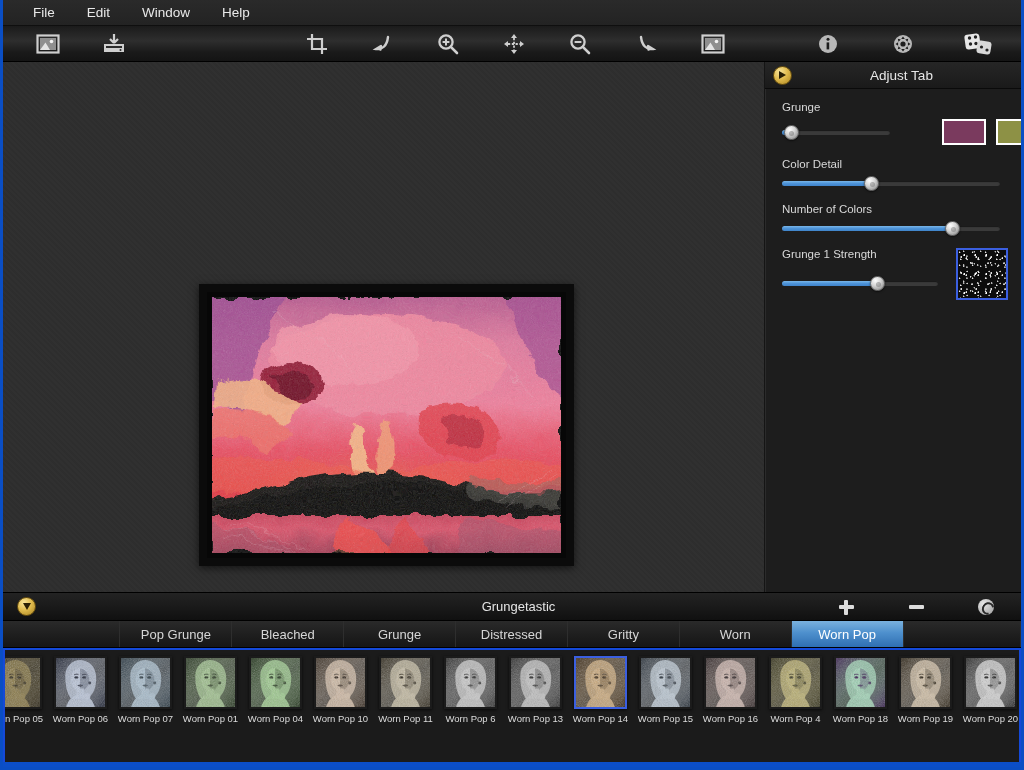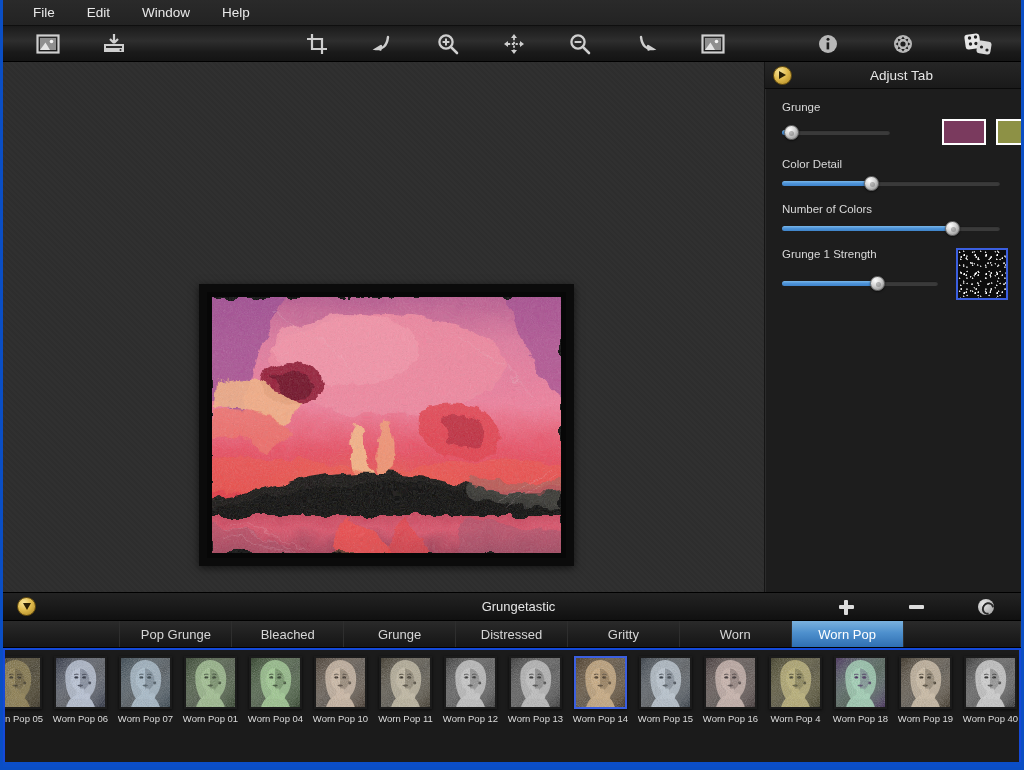--- a/index.html
+++ b/index.html
@@ -864,21 +864,21 @@
                 <ellipse cx="30.5" cy="21" rx="2.1" ry="1.3" fill="#2a2a2a"></ellipse>
                 <path d="M19.6 18.3 C21 17.3 23 17.3 24.3 18.1" stroke="#2a2a2a" stroke-width="1" fill="none"></path>
                 <path d="M28.4 18.1 C29.8 17.3 31.8 17.3 33 18.3" stroke="#2a2a2a" stroke-width="1" fill="none"></path>
                 <path d="M23 29.5 C25 28.3 27.5 28.3 29.4 29.6 C27.6 31.6 24.9 31.6 23 29.5 Z" fill="#2a2a2a" opacity="0.75"></path>
                 <path d="M22 33 L30 33 L31 40 C36 42 40 46 42 53 L11 53 C13 46 17 42 22 40 Z" fill="#c6c6c6" opacity="0.92"></path>
                 <path d="M30 40 C33 37 36 37 37 40 C38 43 35 46 32 45 C30 44 29 42 30 40 Z" fill="#c6c6c6"></path>
                 <circle cx="36.5" cy="27" r="1.6" fill="#2a2a2a" opacity="0.8"></circle>
                 <rect width="53" height="53" filter="url(#n7)" fill="#ffffff" opacity="0.42"></rect>
                 <rect width="53" height="53" filter="url(#n7)" fill="#2a2a2a" opacity="0.38"></rect>
               </svg></div>
-            <div class="tlabel">Worn Pop 12</div>
+            <div class="tlabel">Worn Pop 6</div>
           </div>
           <div class="titem">
             <div class="tpic"><svg width="100%" height="100%" viewBox="0 0 53 53" preserveAspectRatio="none">
                 <defs>
                   <filter id="n8">
                     <feTurbulence type="fractalNoise" baseFrequency="0.9" numOctaves="3" seed="42"></feTurbulence>
                     <feColorMatrix type="saturate" values="0"></feColorMatrix>
                     <feComponentTransfer>
                       <feFuncA type="linear" slope="0.55"></feFuncA>
                     </feComponentTransfer>
@@ -1136,19 +1136,19 @@
                 <ellipse cx="30.5" cy="21" rx="2.1" ry="1.3" fill="#232323"></ellipse>
                 <path d="M19.6 18.3 C21 17.3 23 17.3 24.3 18.1" stroke="#232323" stroke-width="1" fill="none"></path>
                 <path d="M28.4 18.1 C29.8 17.3 31.8 17.3 33 18.3" stroke="#232323" stroke-width="1" fill="none"></path>
                 <path d="M23 29.5 C25 28.3 27.5 28.3 29.4 29.6 C27.6 31.6 24.9 31.6 23 29.5 Z" fill="#232323" opacity="0.75"></path>
                 <path d="M22 33 L30 33 L31 40 C36 42 40 46 42 53 L11 53 C13 46 17 42 22 40 Z" fill="#cfcfcf" opacity="0.92"></path>
                 <path d="M30 40 C33 37 36 37 37 40 C38 43 35 46 32 45 C30 44 29 42 30 40 Z" fill="#cfcfcf"></path>
                 <circle cx="36.5" cy="27" r="1.6" fill="#232323" opacity="0.8"></circle>
                 <rect width="53" height="53" filter="url(#n15)" fill="#ffffff" opacity="0.42"></rect>
                 <rect width="53" height="53" filter="url(#n15)" fill="#232323" opacity="0.38"></rect>
               </svg></div>
-            <div class="tlabel">Worn Pop 40</div>
+            <div class="tlabel">Worn Pop 20</div>
           </div>
         </div>
     </div>
 
   </div>
 </div>
 
 </body></html>

